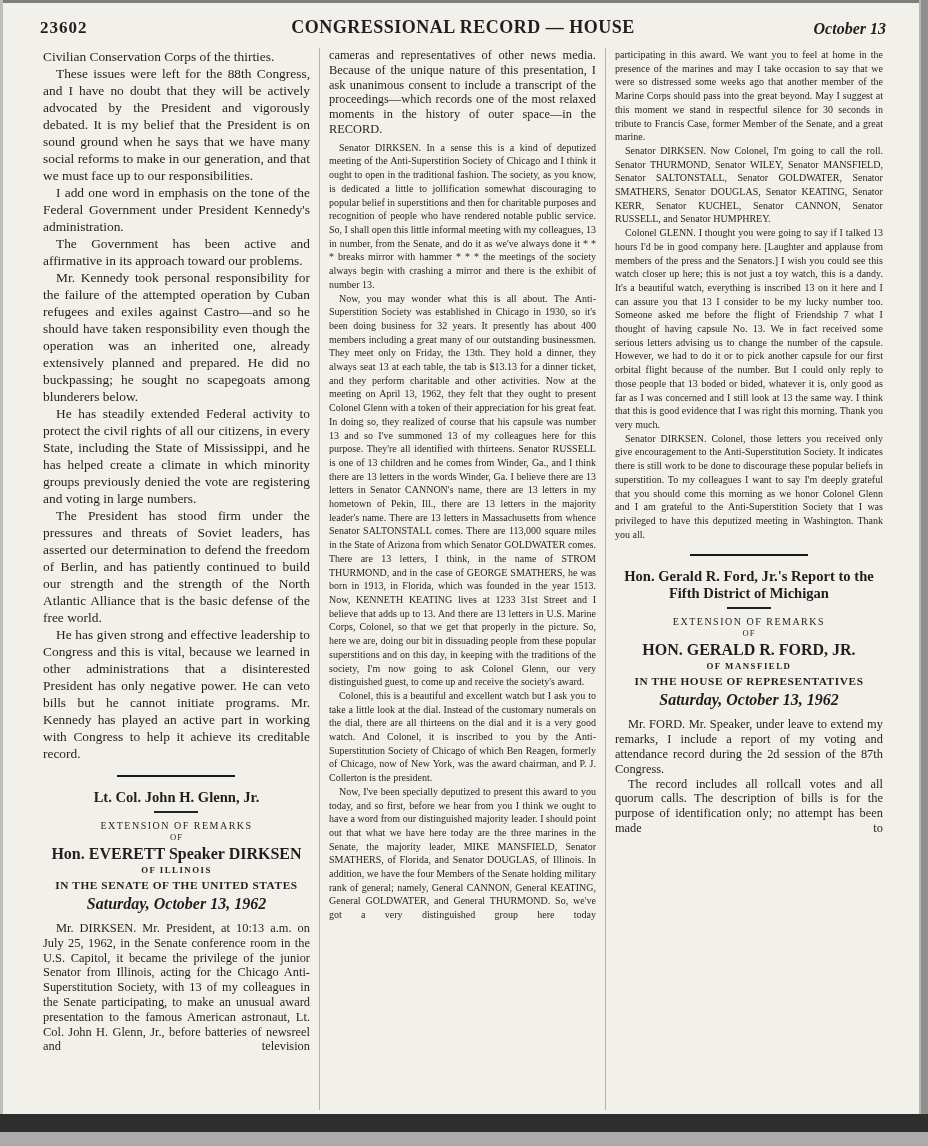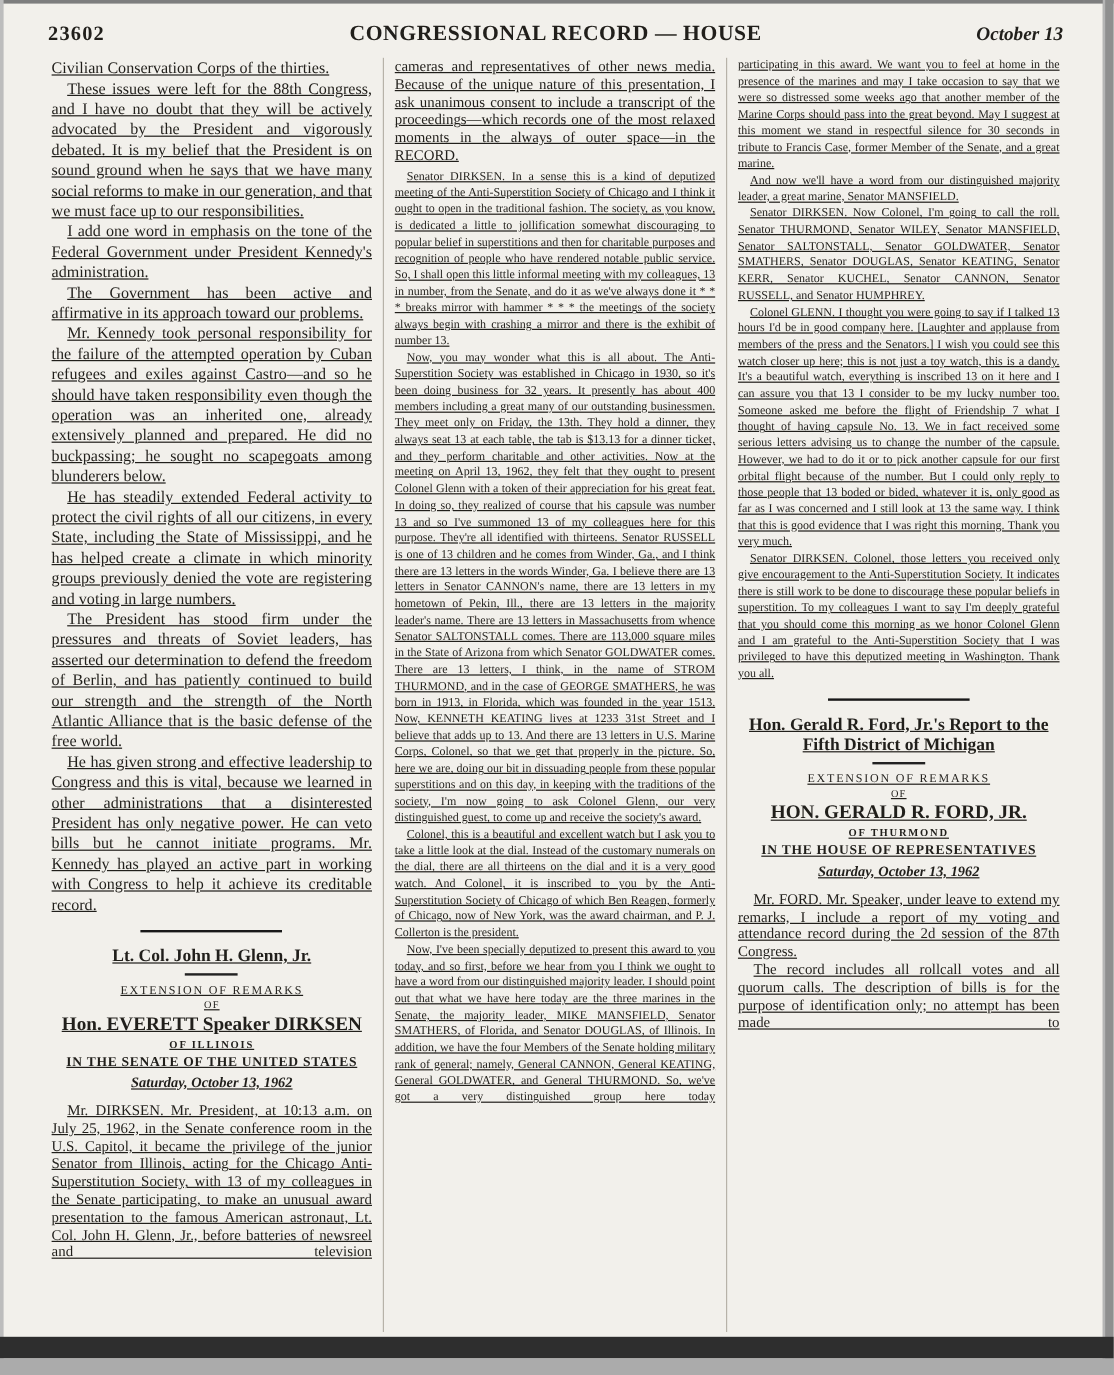--- a/index.html
+++ b/index.html
@@ -19,21 +19,21 @@
   .edge-bottom-gray{position:absolute;left:0;right:0;bottom:0;height:14px;background:#ababab;}
 
   .page-inner{position:absolute;top:3px;left:6px;right:10px;bottom:32px;padding:10px 26px 0 28px;overflow:hidden;}
 
   header{display:flex;align-items:flex-end;margin:4px 6px 10px 6px;}
   .pageno{font-weight:bold;font-size:17px;letter-spacing:1px;width:170px;}
   .masthead{flex:1;text-align:center;font-size:18px;margin:0;font-weight:bold;letter-spacing:.5px;white-space:nowrap;}
   .hdate{width:170px;text-align:right;font-style:italic;font-weight:bold;font-size:16px;}
 
   .columns{display:flex;align-items:stretch;height:1062px;overflow:hidden;}
-  .col{width:33.333%;box-sizing:border-box;padding:0 9px;overflow:hidden;text-decoration:underline;}
+  .col{width:33.333%;box-sizing:border-box;padding:0 9px;overflow:hidden;}
   .col-1,.col-2{border-right:1px solid #b7b2a8;}
 
   p{margin:0;text-align:justify;text-indent:13px;hyphens:none;}
   .noind{text-indent:0;}
   .cut{text-align-last:justify;}
   .lg{font-size:13.4px;line-height:17px;}
   .md{font-size:12.4px;line-height:14.8px;}
   .sm{font-size:10px;line-height:13.7px;}
   .sm{text-indent:10px;}
   .sm.noind{text-indent:0;}
@@ -41,21 +41,21 @@
   .article-divider{width:118px;border-top:2.5px solid #191919;margin:13px auto 12px auto;}
 
   .sec-head{text-align:center;margin:0 0 8px 0;}
   .sec-title{font-weight:bold;font-size:14.6px;line-height:17px;margin:0 auto 3px auto;max-width:250px;}
   .sec-rule{width:44px;border-top:2px solid #222;margin:5px auto 7px auto;}
   .ext{font-size:10px;letter-spacing:1.5px;margin-bottom:1px;}
   .ofline{font-size:8.6px;letter-spacing:1px;margin-bottom:3px;}
   .spk{font-weight:bold;font-size:16px;line-height:18px;margin-bottom:2px;}
   .stateline{font-size:8.8px;letter-spacing:1.5px;font-weight:bold;margin-bottom:4px;}
   .chamber{font-size:11.3px;letter-spacing:.6px;font-weight:bold;margin-bottom:4px;}
-  .secdate{font-style:italic;font-weight:bold;font-size:12px;margin-bottom:7px;}
+  .secdate{font-style:italic;font-weight:bold;font-size:16px;margin-bottom:7px;}
   .sp4{height:4px;}
 </style>
 </head>
 <body>
 
 <div class="scan">
   <div class="page-inner">
 
     <header>
       <span class="pageno">23602</span>
@@ -85,44 +85,43 @@
           <div class="spk">Hon. EVERETT Speaker DIRKSEN</div>
           <div class="stateline">OF ILLINOIS</div>
           <div class="chamber">IN THE SENATE OF THE UNITED STATES</div>
           <div class="secdate">Saturday, October 13, 1962</div>
         </div>
 
         <p class="md cut">Mr. DIRKSEN.  Mr. President, at 10:13 a.m. on July 25, 1962, in the Senate conference room in the U.S. Capitol, it became the privilege of the junior Senator from Illinois, acting for the Chicago Anti-Superstitution Society, with 13 of my colleagues in the Senate participating, to make an unusual award presentation to the famous American astronaut, Lt. Col. John H. Glenn, Jr., before batteries of newsreel and television</p>
       </section>
 
       <section class="col col-2">
-        <p class="md noind cut">cameras and representatives of other news media.  Because of the unique nature of this presentation, I ask unanimous consent to include a transcript of the proceedings—which records one of the most relaxed moments in the always of outer space—in the RECORD.</p>
+        <p class="md noind cut">cameras and representatives of other news media.  Because of the unique nature of this presentation, I ask unanimous consent to include a transcript of the proceedings—which records one of the most relaxed moments in the history of outer space—in the RECORD.</p>
         <div class="sp4"></div>
         <p class="sm">Senator DIRKSEN. In a sense this is a kind of deputized meeting of the Anti-Superstition Society of Chicago and I think it ought to open in the traditional fashion.  The society, as you know, is dedicated a little to jollification somewhat discouraging to popular belief in superstitions and then for charitable purposes and recognition of people who have rendered notable public service.  So, I shall open this little informal meeting with my colleagues, 13 in number, from the Senate, and do it as we've always done it * * * breaks mirror with hammer * * * the meetings of the society always begin with crashing a mirror and there is the exhibit of number 13.</p>
         <p class="sm">Now, you may wonder what this is all about.  The Anti-Superstition Society was established in Chicago in 1930, so it's been doing business for 32 years.  It presently has about 400 members including a great many of our outstanding businessmen.  They meet only on Friday, the 13th.  They hold a dinner, they always seat 13 at each table, the tab is $13.13 for a dinner ticket, and they perform charitable and other activities.  Now at the meeting on April 13, 1962, they felt that they ought to present Colonel Glenn with a token of their appreciation for his great feat.  In doing so, they realized of course that his capsule was number 13 and so I've summoned 13 of my colleagues here for this purpose.  They're all identified with thirteens.  Senator RUSSELL is one of 13 children and he comes from Winder, Ga., and I think there are 13 letters in the words Winder, Ga.  I believe there are 13 letters in Senator CANNON's name, there are 13 letters in my hometown of Pekin, Ill., there are 13 letters in the majority leader's name.  There are 13 letters in Massachusetts from whence Senator SALTONSTALL comes.  There are 113,000 square miles in the State of Arizona from which Senator GOLDWATER comes.  There are 13 letters, I think, in the name of STROM THURMOND, and in the case of GEORGE SMATHERS, he was born in 1913, in Florida, which was founded in the year 1513.  Now, KENNETH KEATING lives at 1233 31st Street and I believe that adds up to 13.  And there are 13 letters in U.S. Marine Corps, Colonel, so that we get that properly in the picture.  So, here we are, doing our bit in dissuading people from these popular superstitions and on this day, in keeping with the traditions of the society, I'm now going to ask Colonel Glenn, our very distinguished guest, to come up and receive the society's award.</p>
         <p class="sm">Colonel, this is a beautiful and excellent watch but I ask you to take a little look at the dial.  Instead of the customary numerals on the dial, there are all thirteens on the dial and it is a very good watch.  And Colonel, it is inscribed to you by the Anti-Superstitution Society of Chicago of which Ben Reagen, formerly of Chicago, now of New York, was the award chairman, and P. J. Collerton is the president.</p>
         <p class="sm cut">Now, I've been specially deputized to present this award to you today, and so first, before we hear from you I think we ought to have a word from our distinguished majority leader.  I should point out that what we have here today are the three marines in the Senate, the majority leader, MIKE MANSFIELD, Senator SMATHERS, of Florida, and Senator DOUGLAS, of Illinois.  In addition, we have the four Members of the Senate holding military rank of general; namely, General CANNON, General KEATING, General GOLDWATER, and General THURMOND.  So, we've got a very distinguished group here today</p>
       </section>
 
       <section class="col col-3">
         <p class="sm noind">participating in this award.  We want you to feel at home in the presence of the marines and may I take occasion to say that we were so distressed some weeks ago that another member of the Marine Corps should pass into the great beyond.  May I suggest at this moment we stand in respectful silence for 30 seconds in tribute to Francis Case, former Member of the Senate, and a great marine.</p>
-        <p class="sm">And now we'll have a word from our distinguished majority leader, a great marine, Senator MANSFIELD.</p>
         <p class="sm">Senator DIRKSEN. Now Colonel, I'm going to call the roll.  Senator THURMOND, Senator WILEY, Senator MANSFIELD, Senator SALTONSTALL, Senator GOLDWATER, Senator SMATHERS, Senator DOUGLAS, Senator KEATING, Senator KERR, Senator KUCHEL, Senator CANNON, Senator RUSSELL, and Senator HUMPHREY.</p>
         <p class="sm">Colonel GLENN. I thought you were going to say if I talked 13 hours I'd be in good company here.  [Laughter and applause from members of the press and the Senators.]  I wish you could see this watch closer up here; this is not just a toy watch, this is a dandy.  It's a beautiful watch, everything is inscribed 13 on it here and I can assure you that 13 I consider to be my lucky number too.  Someone asked me before the flight of Friendship 7 what I thought of having capsule No. 13.  We in fact received some serious letters advising us to change the number of the capsule.  However, we had to do it or to pick another capsule for our first orbital flight because of the number.  But I could only reply to those people that 13 boded or bided, whatever it is, only good as far as I was concerned and I still look at 13 the same way.  I think that this is good evidence that I was right this morning.  Thank you very much.</p>
         <p class="sm">Senator DIRKSEN. Colonel, those letters you received only give encouragement to the Anti-Superstitution Society.  It indicates there is still work to be done to discourage these popular beliefs in superstition.  To my colleagues I want to say I'm deeply grateful that you should come this morning as we honor Colonel Glenn and I am grateful to the Anti-Superstition Society that I was privileged to have this deputized meeting in Washington.  Thank you all.</p>
 
         <div class="article-divider"></div>
 
         <div class="sec-head">
           <div class="sec-title">Hon. Gerald R. Ford, Jr.'s Report to the Fifth District of Michigan</div>
           <div class="sec-rule"></div>
           <div class="ext">EXTENSION OF REMARKS</div>
           <div class="ofline">OF</div>
           <div class="spk">HON. GERALD R. FORD, JR.</div>
-          <div class="stateline">OF THURMOND</div>
+          <div class="stateline">OF MANSFIELD</div>
           <div class="chamber">IN THE HOUSE OF REPRESENTATIVES</div>
           <div class="secdate">Saturday, October 13, 1962</div>
         </div>
 
         <p class="md">Mr. FORD.  Mr. Speaker, under leave to extend my remarks, I include a report of my voting and attendance record during the 2d session of the 87th Congress.</p>
         <p class="md cut">The record includes all rollcall votes and all quorum calls.  The description of bills is for the purpose of identification only; no attempt has been made to</p>
       </section>
 
     </div>
   </div>

